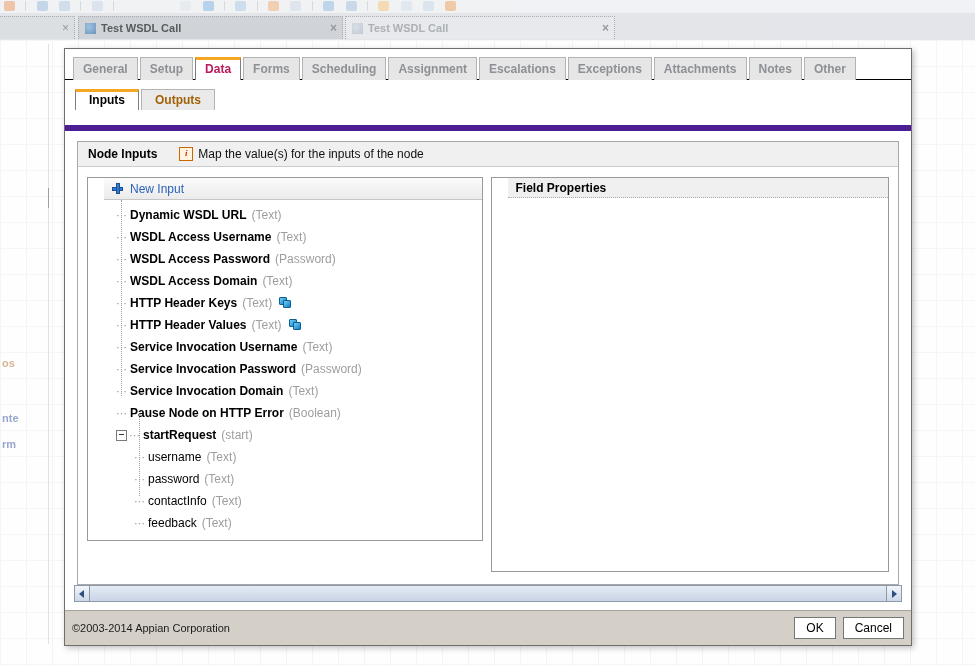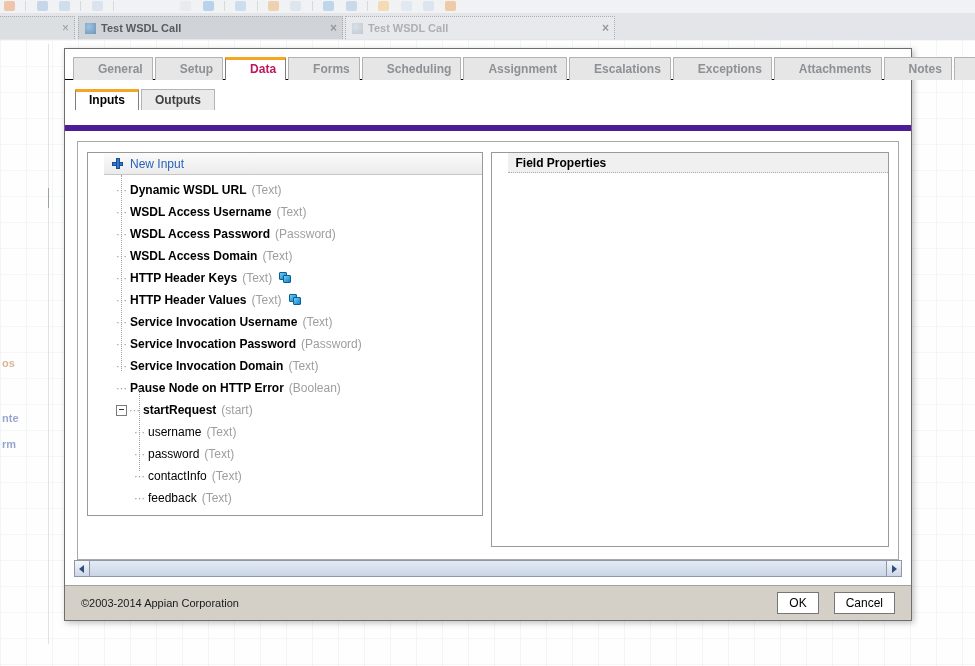--- a/index.html
+++ b/index.html
@@ -193,21 +193,21 @@
     height: 24px;
     box-sizing: content-box;
   }
   .tab {
     font-size: 12px;
     font-weight: bold;
     color: #8d9094;
     background: #e6e6e6;
     border: 1px solid #b3b3b3;
     border-bottom: none;
-    padding: 4px 9px 4px 24px;
+    padding: 4px 9px 4px 9px;
     margin-right: 2px;
     line-height: 14px;
     position: relative;
     top: 1px;
     cursor: pointer;
     white-space: nowrap;
   }
   .tab.active {
     color: #be185d;
     background: #ffffff;
@@ -224,21 +224,21 @@
     display: flex;
     align-items: flex-end;
     padding: 7px 0 16px 10px;
     background: #ffffff;
     border-bottom: 6px solid #4c1d95;
     height: 22px;
   }
   .subtab {
     font-size: 12px;
     font-weight: bold;
-    color: #404040;
+    color: #a16207;
     background: #eaeaea;
     border: 1px solid #b3b3b3;
     border-bottom: none;
     padding: 3px 13px;
     margin-right: 2px;
     position: relative;
     top: 1px;
     cursor: pointer;
   }
   .subtab.active {
@@ -448,28 +448,28 @@
   }
   .arrow svg { display: block; }
 
   
   .dlg-footer {
     background: #d4d0c8;
     border-top: 1px solid #a6a29a;
     height: 34px;
     display: flex;
     align-items: center;
-    padding: 0 16px;
+    padding: 0 7px;
     justify-content: space-between;
   }
   .copyright {
     font-size: 11px;
     color: #1a1a1a;
   }
-  .footer-btns { display: flex; gap: 15px; align-items: center; }
+  .footer-btns { display: flex; gap: 7px; align-items: center; }
   .btn {
     min-width: 40px;
     background: #ffffff;
     border: 1px solid #767676;
     font-size: 12px;
     padding: 3px 11px;
     cursor: pointer;
     color: #000;
     font-family: "Liberation Sans", sans-serif;
   }
@@ -549,20 +549,25 @@
       </div>
 
       <div class="subtabrow">
         <div class="subtab active">Inputs</div>
         <div class="subtab">Outputs</div>
       </div>
 
       <div class="content">
         <div class="group-box">
 
+          <div class="group-header">
+            <span class="group-title">Node Inputs</span>
+            <span class="info-icon">i</span>
+            <span class="group-hint">Map the value(s) for the inputs of the node</span>
+          </div>
 
           <div class="panes">
 
             <div class="pane pane-left">
               <div class="pane-header newinput">
                 <span class="plus-icon">
                     <i class="h"></i>
                     <i class="v"></i>
                   </span>
                 <span class="newinput-label">New Input</span>

